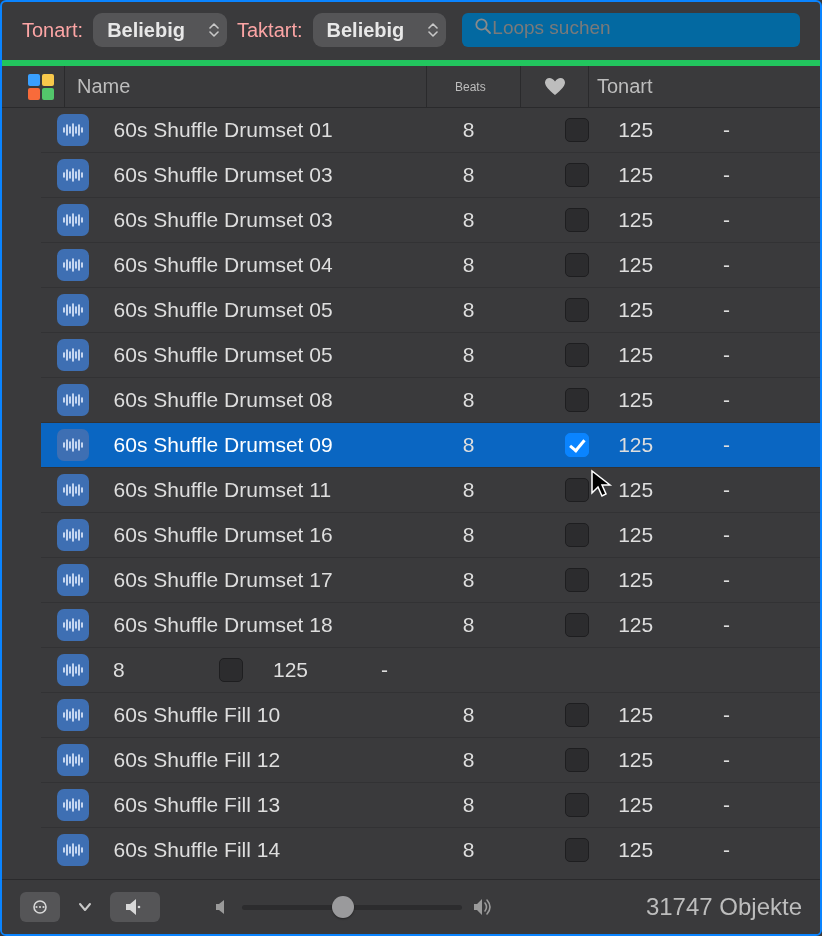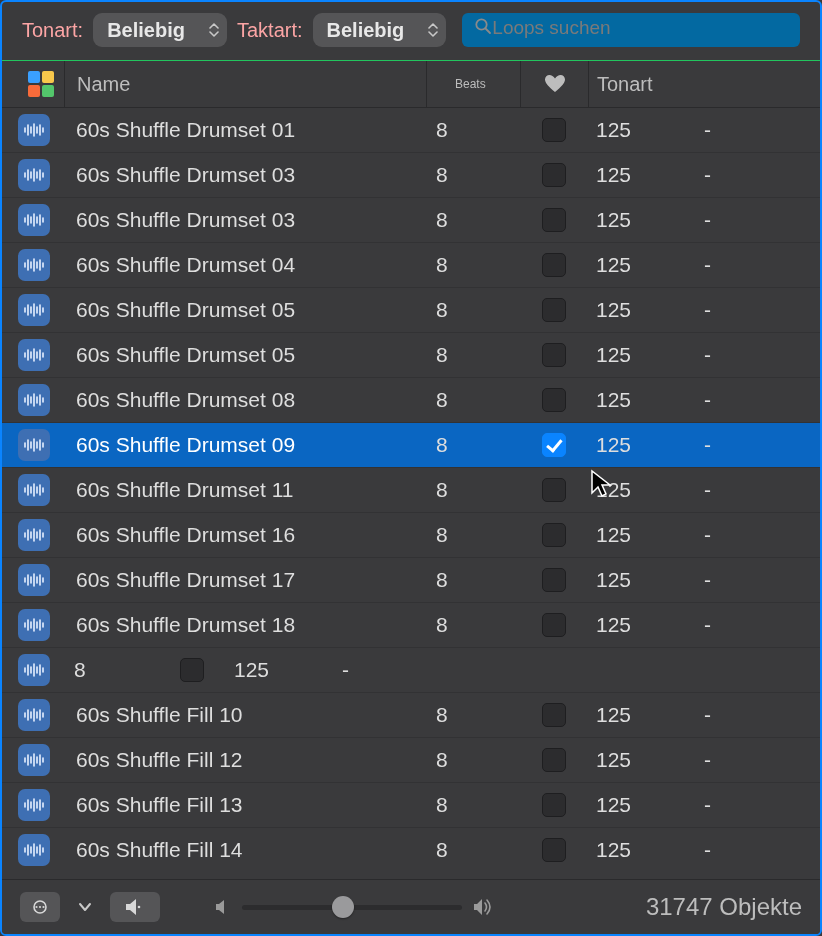--- a/index.html
+++ b/index.html
@@ -69,33 +69,33 @@
     font-size: 19px;
     width: 100%;
   }
   .search input::placeholder { color: #7a7a7a; }
 
   .header-row {
     display: flex;
     align-items: center;
     height: 48px;
     background: #3a3a3c;
-    border-top: 1px solid #22c55e;
+    border-top: 6px solid #22c55e;
     border-bottom: 1px solid #2a2a2c;
     padding-left: 16px;
   }
   .col-divider { border-left: 1px solid #2a2a2c; height: 100%; display:flex; align-items:center; }
   .col-icon  { width: 46px; display:flex; align-items:center; justify-content:center; }
   .col-name  { width: 362px; padding-left: 12px; color:#bdbdbd; font-size:20px; }
   .col-beats { width: 94px;  padding-left: 28px; color:#bdbdbd; font-size:12px; }
   .col-fav   { width: 68px;  justify-content:center; }
   .col-tempo { width: 108px; padding-left: 8px; color:#bdbdbd; font-size:20px; }
   .col-tonart{ width: 108px; padding-left: 8px; color:#bdbdbd; font-size:20px; }
 
-  .list { height: 763px; overflow: hidden; }
+  .list { height: 763px; overflow: hidden; padding-left: 39px; }
   .row {
     display: flex;
     align-items: center;
     height: 45px;
     border-bottom: 1px solid #323234;
     padding-left: 16px;
   }
   .row.selected { background: #0a66c2; }
   .row .c-icon  { width: 46px; display:flex; align-items:center; }
   .row .c-name  { width: 362px; padding-left: 12px; color:#dedede; font-size:21px; white-space:nowrap; overflow:hidden; text-overflow:ellipsis;}

